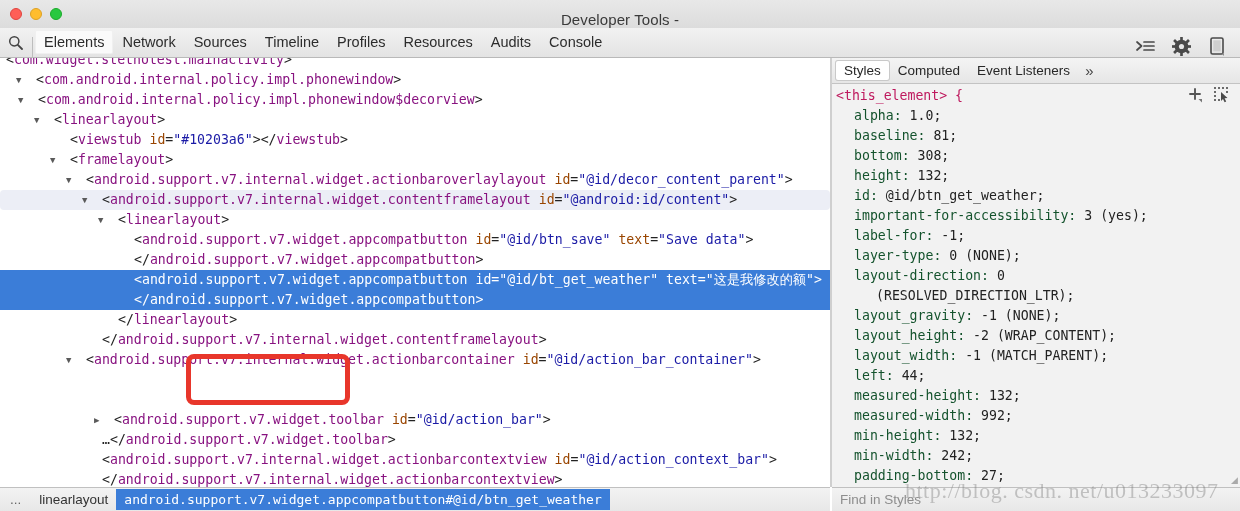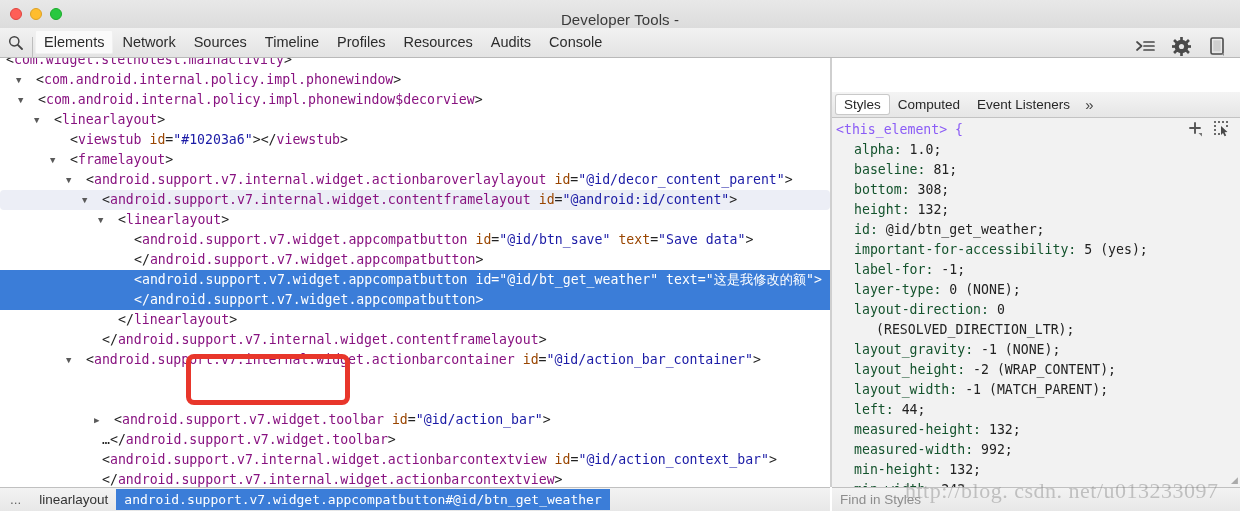--- a/index.html
+++ b/index.html
@@ -135,41 +135,40 @@
     z-index: 5;
   }
 
   
   .styles-tabbar {
     height: 26px;
     background: linear-gradient(to bottom,#f4f4f4,#e6e6e6);
     border-bottom: 1px solid #c3c3c3;
     display: flex; align-items: center;
     padding-left: 4px;
-    margin-top: 34px;
   }
   .stab {
     font-size: 13.5px; color: #272727;
     padding: 2px 8px; margin-right: 1px;
     border-radius: 2px;
   }
   .stab.active { background: #fff; box-shadow: 0 0 0 1px #c9c9c9; }
   .stab.more { font-size: 15px; color: #444; padding: 0 6px; }
 
   .styles-body {
     position: relative;
     height: 403px;
     background: #f2f2f2;
     font-family: "DejaVu Sans Mono", "Liberation Mono", monospace;
     font-size: 13.2px;
     line-height: 20px;
     overflow: hidden;
   }
   .rule-head {
-    color: #8b5cf6; padding: 2px 0 0 4px;
+    color: #be185d; padding: 2px 0 0 4px;
   }
   .rule-actions {
     position: absolute; right: 10px; top: 3px;
     display: flex; gap: 10px; align-items: center;
   }
   .decl { padding-left: 22px; color: #c41a16; white-space: pre-wrap; }
   .decl .pname { color: #14532d; }
   .decl .pval  { color: #222; }
   .decl .cont  { padding-left: 22px; display: block; color: #222; }
 
@@ -348,21 +347,21 @@
               <path d="M7 5 L13.5 11 L10.6 11.3 L12.2 14.4 L10.6 15.2 L9 12 L7 14 Z" fill="#4a4a4a"></path>
             </svg>
           </span>
         </div>
         <div id="decls">
             <div class="decl"><span class="pname">alpha: </span><span class="pval">1.0;</span></div>
             <div class="decl"><span class="pname">baseline: </span><span class="pval">81;</span></div>
             <div class="decl"><span class="pname">bottom: </span><span class="pval">308;</span></div>
             <div class="decl"><span class="pname">height: </span><span class="pval">132;</span></div>
             <div class="decl"><span class="pname">id: </span><span class="pval">@id/btn_get_weather;</span></div>
-            <div class="decl"><span class="pname">important-for-accessibility: </span><span class="pval">5 (yes);</span></div>
+            <div class="decl"><span class="pname">important-for-accessibility: </span><span class="pval">3 (yes);</span></div>
             <div class="decl"><span class="pname">label-for: </span><span class="pval">-1;</span></div>
             <div class="decl"><span class="pname">layer-type: </span><span class="pval">0 (NONE);</span></div>
             <div class="decl"><span class="pname">layout-direction: </span><span class="pval">0</span><span class="cont">(RESOLVED_DIRECTION_LTR);</span></div>
             <div class="decl"><span class="pname">layout_gravity: </span><span class="pval">-1 (NONE);</span></div>
             <div class="decl"><span class="pname">layout_height: </span><span class="pval">-2 (WRAP_CONTENT);</span></div>
             <div class="decl"><span class="pname">layout_width: </span><span class="pval">-1 (MATCH_PARENT);</span></div>
             <div class="decl"><span class="pname">left: </span><span class="pval">44;</span></div>
             <div class="decl"><span class="pname">measured-height: </span><span class="pval">132;</span></div>
             <div class="decl"><span class="pname">measured-width: </span><span class="pval">992;</span></div>
             <div class="decl"><span class="pname">min-height: </span><span class="pval">132;</span></div>

